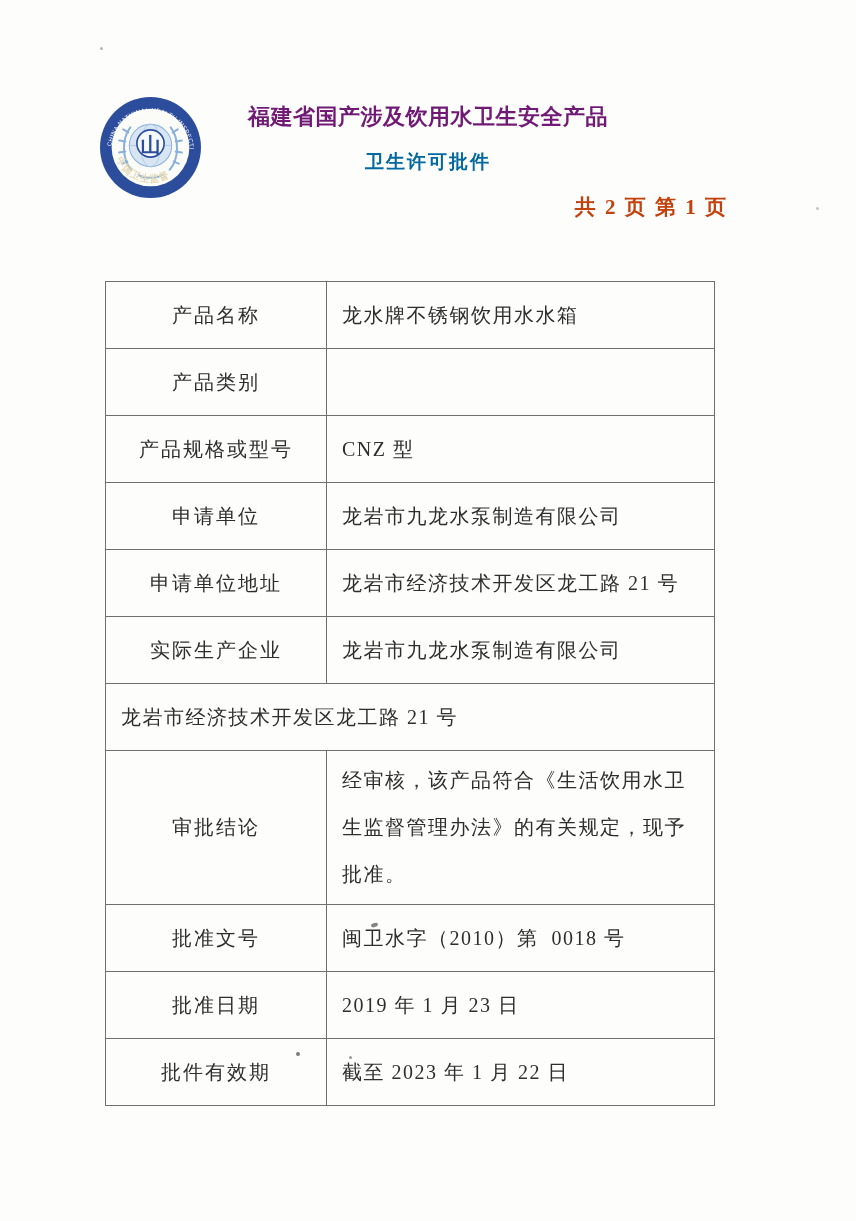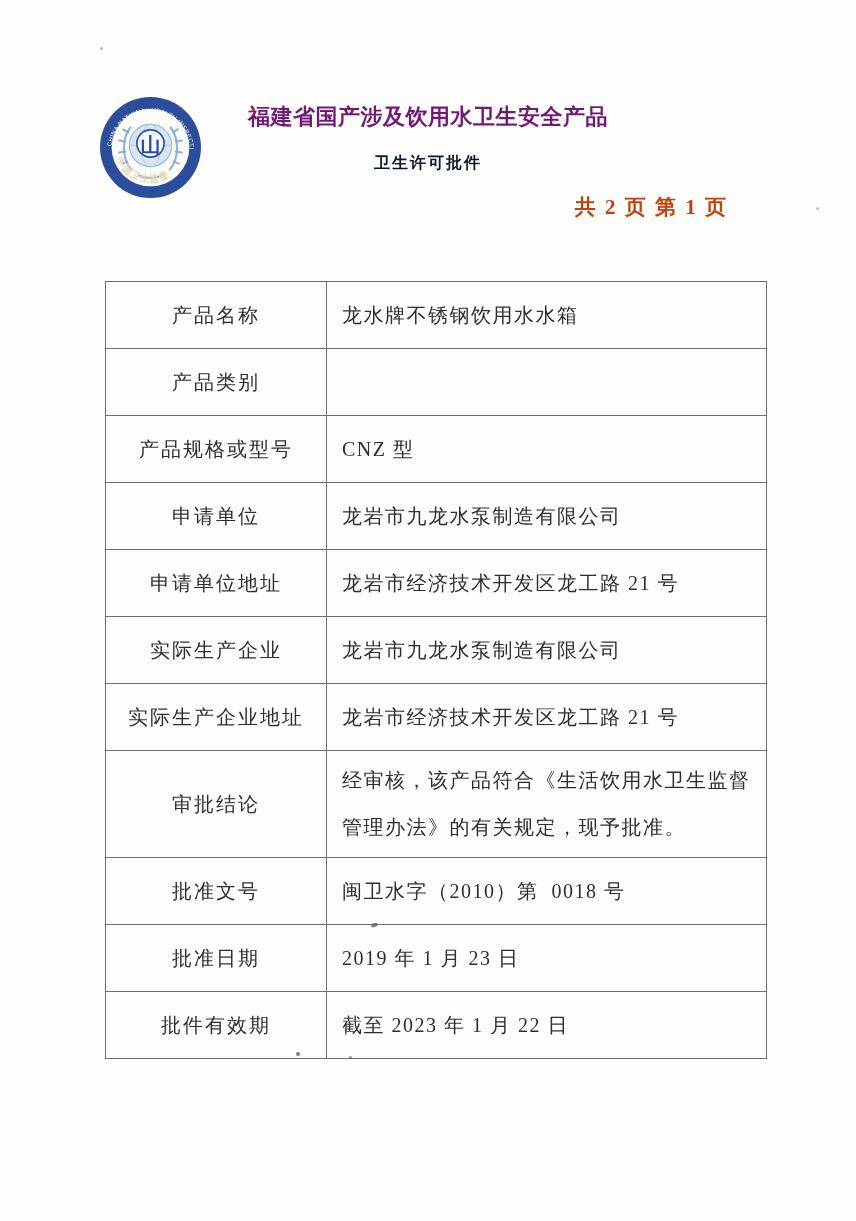--- a/index.html
+++ b/index.html
@@ -23,32 +23,32 @@
   }
   .titles {
     position: absolute; top: 100px; left: 0; width: 856px;
     text-align: center;
   }
   .title-line1 {
     font-size: 22px; font-weight: bold; letter-spacing: 0.5px;
     line-height: 34px; color: #701a75;
   }
   .title-line2 {
-    font-size: 16px; font-weight: bold; letter-spacing: 2px;
-    line-height: 34px; margin-top: 12px; color: #0f172a;
+    font-size: 19px; font-weight: bold; letter-spacing: 2px;
+    line-height: 34px; margin-top: 12px; color: #0369a1; font-family: Liberation Mono, monospace;
   }
   .page-info {
     position: absolute; top: 193px; left: 0; width: 728px;
     text-align: right;
     font-size: 21px; font-weight: bold; letter-spacing: 2px; color: #c2410c;
   }
   
   .permit-table {
     position: absolute; left: 105px; top: 281px;
-    width: 662px;
+    width: 610px;
     border: 1px solid #6f6f6f;
     box-sizing: border-box;
     background: #fdfdfb;
   }
   .row { display: flex; border-top: 1px solid #6f6f6f; min-height: 66px; }
   .row:first-child { border-top: none; }
   .row.tall { min-height: 102px; }
   .cell { box-sizing: border-box; display: flex; align-items: center; }
   .cell.label {
     width: 221px;
@@ -149,21 +149,20 @@
       <div class="cell label">申请单位地址</div>
       <div class="cell value">龙岩市经济技术开发区龙工路 21 号</div>
     </div>
 
     <div class="row">
       <div class="cell label">实际生产企业</div>
       <div class="cell value">龙岩市九龙水泵制造有限公司</div>
     </div>
 
     <div class="row">
-      <div class="cell label">实际生产企业地址</div>
       <div class="cell value">龙岩市经济技术开发区龙工路 21 号</div>
     </div>
 
     <div class="row tall">
       <div class="cell label">审批结论</div>
       <div class="cell value">经审核，该产品符合《生活饮用水卫生监督管理办法》的有关规定，现予批准。</div>
     </div>
 
     <div class="row">
       <div class="cell label">批准文号</div>

